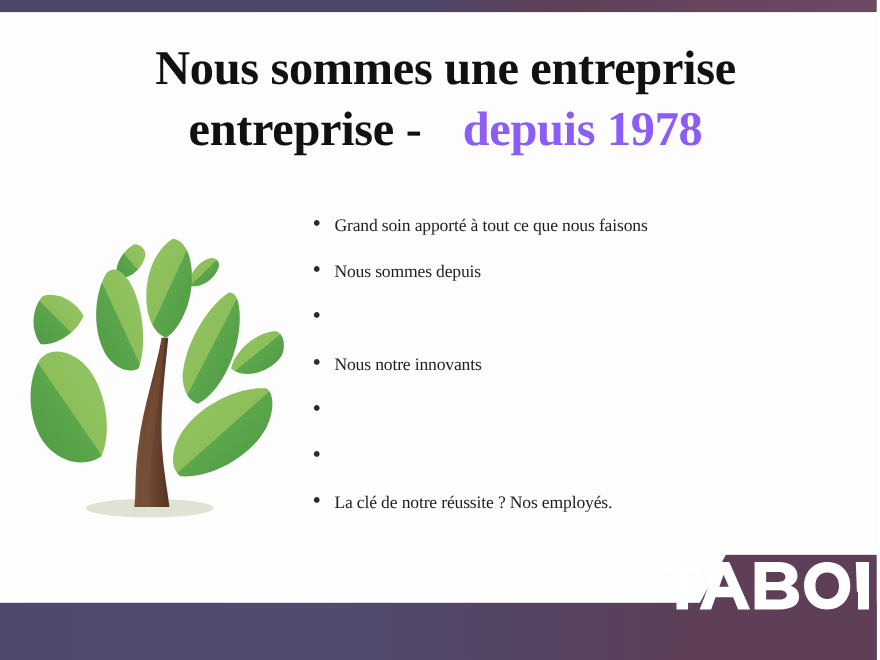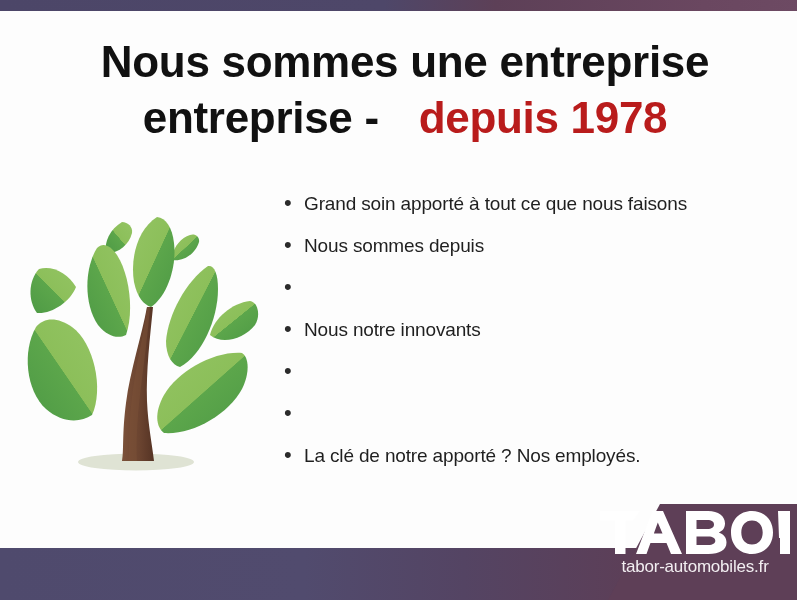--- a/index.html
+++ b/index.html
@@ -6,21 +6,21 @@
     margin: 0;
     padding: 0;
     background: #ffffff;
   }
   #slide {
     position: relative;
     width: 797px;
     height: 600px;
     background: #fdfdfd;
     overflow: hidden;
-    font-family: Liberation Sans, sans-serif;
+    font-family: Liberation Serif, serif;
     -webkit-font-smoothing: antialiased;
   }
 
   
   #top-bar {
     position: absolute;
     left: 0; top: 0;
     width: 800px;
     height: 11px;
     background: linear-gradient(to right, #4c4668 0%, #4e4769 48%, #5d4057 62%, #6a4760 88%, #6d4a63 100%);
@@ -36,21 +36,21 @@
     line-height: 1.28;
     font-size: 44px;
     font-weight: bold;
     letter-spacing: -0.3px;
     color: #111111;
   }
   #title-block .line {
     display: block;
     white-space: nowrap;
   }
-  .title-accent { color: #b91c1c; margin-left: 16px; }
+  .title-accent { color: #8b5cf6; margin-left: 16px; }
   .title-dash { color: #111111; }
 
   
   #tree-figure {
     position: absolute;
     left: 14px;
     top: 185px;
     width: 252px;
     height: 295px;
   }
@@ -70,21 +70,21 @@
   }
   .bullet-dot {
     width: 20px;
     flex: 0 0 20px;
     font-size: 22px;
     line-height: 1;
     color: #2b2b2b;
     text-align: left;
   }
   .bullet-text {
-    font-size: 19px;
+    font-size: 16px;
     color: #1f1f1f;
     letter-spacing: -0.15px;
     white-space: nowrap;
   }
 
   
   #bottom-band {
     position: absolute;
     left: 0;
     top: 548px;
@@ -201,21 +201,21 @@
       <span class="bullet-text">Nous notre innovants</span>
     </div>
     <div class="bullet-row">
       <span class="bullet-dot">•</span>
     </div>
     <div class="bullet-row">
       <span class="bullet-dot">•</span>
     </div>
     <div class="bullet-row">
       <span class="bullet-dot">•</span>
-      <span class="bullet-text">La clé de notre apporté ? Nos employés.</span>
+      <span class="bullet-text">La clé de notre réussite ? Nos employés.</span>
     </div>
   </div>
 
   <div id="bottom-band"></div>
 
   <div id="logo-panel"></div>
 
   <div id="logo-wordmark">
     <svg viewBox="0 0 190 44" xmlns="http://www.w3.org/2000/svg" aria-hidden="true">
       <g fill="#ffffff">
@@ -230,15 +230,14 @@
 
         <path d="M152 0 C164.5 0 173 9 173 21.5 C173 34 164.5 43 152 43 C139.5 43 131 34 131 21.5 C131 9 139.5 0 152 0 Z
                  M152 9.5 C145.5 9.5 141.3 14.3 141.3 21.5 C141.3 28.7 145.5 33.5 152 33.5 C158.5 33.5 162.7 28.7 162.7 21.5 C162.7 14.3 158.5 9.5 152 9.5 Z"></path>
 
         <path d="M178 0 H190 V43 H180 V27 H179 Z M185 0 H190 V9 H185 Z"></path>
         <path d="M178 0 H197 V9 H188.5 V18 H196 L190 43 H180 V27 H188 V18 H178 Z" opacity="0"></path>
       </g>
     </svg>
   </div>
 
-  <div id="logo-tagline">tabor-automobiles.fr</div>
 
 </div>
 
 </body></html>

